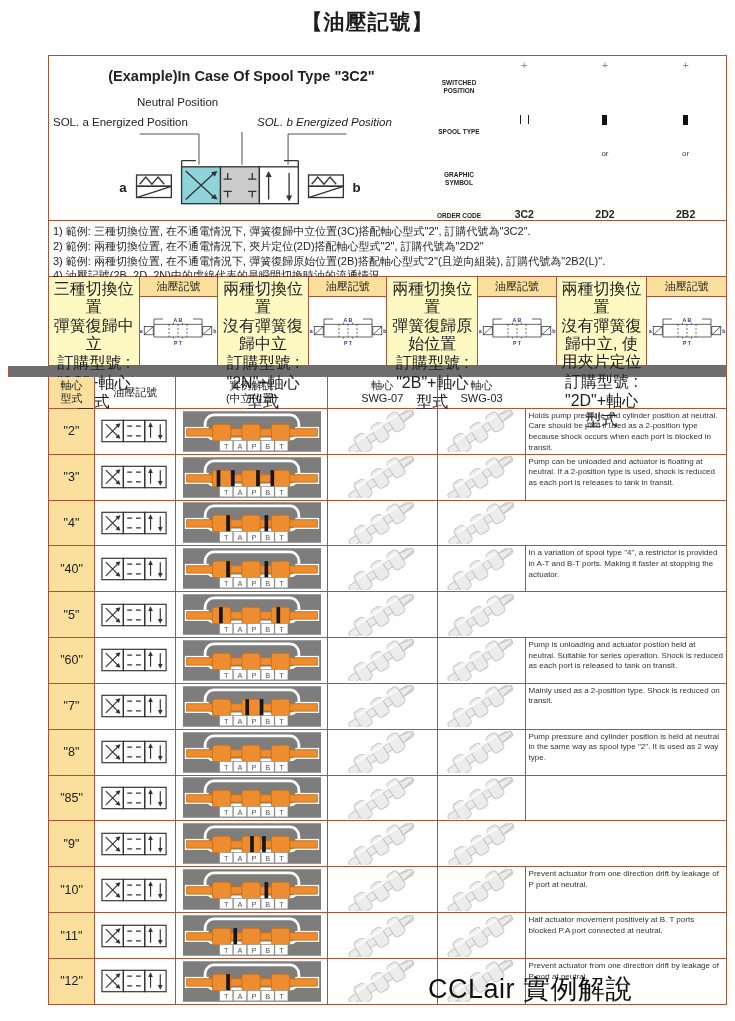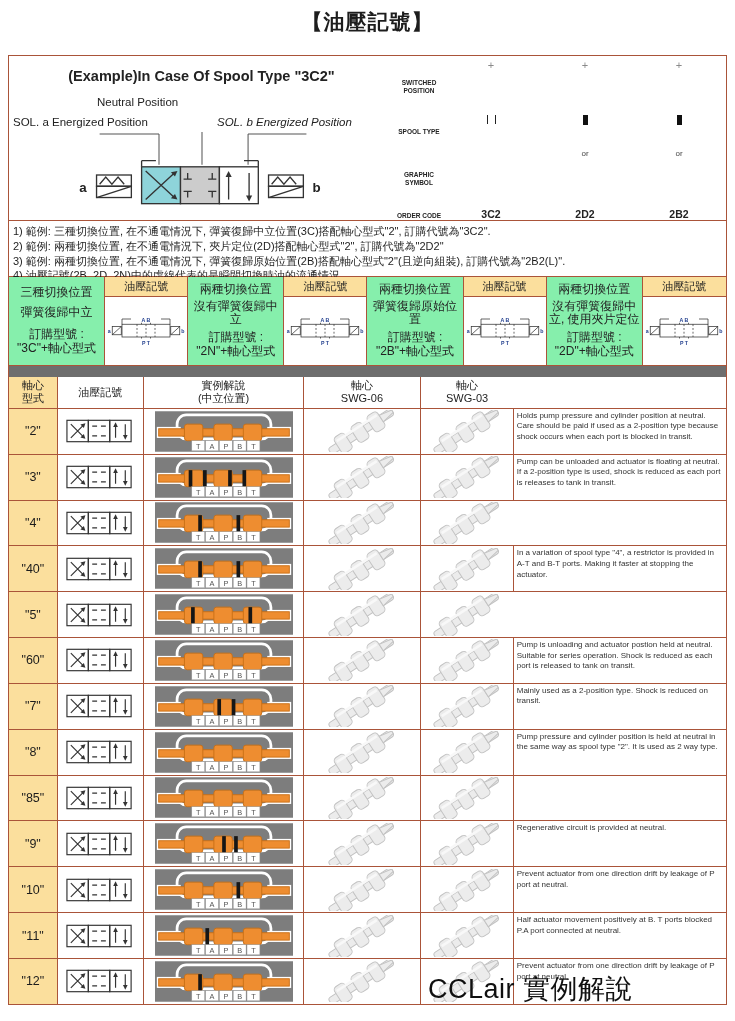--- a/index.html
+++ b/index.html
@@ -1,21 +1,21 @@
 <!DOCTYPE html>
 <html><head>
 <meta charset="utf-8">
 <style>
   html,body{margin:0;padding:0;background:#fff;}
   body{width:735px;height:1021px;position:relative;overflow:hidden;
        font-family:"Liberation Sans","DejaVu Sans",sans-serif;color:#222;}
   .page-title{position:absolute;top:8px;left:0;width:735px;text-align:center;
       font-size:21px;font-weight:bold;color:#1d1d1d;letter-spacing:1px;}
   .sheet{position:absolute;left:8px;top:55px;width:719px;}
-  .box{border:1.6px solid #aa5439;box-sizing:border-box;background:#fff;}
+  .box{border:1.6px solid #aa5439;box-sizing:border-box;background:#fff;margin-left:40px;}
   .box + .box{margin-top:-1.6px;}
 
   
   .exbox{height:167px;display:flex;}
   .ex-left{position:relative;width:385px;height:100%;}
   .ex-title{position:absolute;top:12px;left:0;width:100%;text-align:center;
       font-size:14.5px;font-weight:bold;}
   .ex-neutral{position:absolute;top:40px;left:88px;font-size:11.5px;}
   .ex-sola{position:absolute;top:60px;left:4px;font-size:11.5px;}
   .ex-solb{position:absolute;top:60px;left:208px;font-size:11.5px;font-style:italic;}
@@ -34,23 +34,23 @@
   .conn-solid{width:5px;height:10px;background:#111;margin-top:1px;}
   .orlab{font-size:8px;color:#444;line-height:8px;}
   .ordercode{font-size:10.5px;font-weight:bold;text-align:left;}
 
   
   .notes{padding:3px 16px 4px 4px;height:57px;box-sizing:border-box;}
   .note-line{font-size:11px;line-height:14.6px;white-space:nowrap;color:#1e1e1e;}
 
   
   .selrow{height:90px;display:flex;box-sizing:border-box;}
-  .sel-desc{width:13.4%;background:#86efac;border-right:1.4px solid #aa5439;
+  .sel-desc{width:13.4%;background:#fef9c3;border-right:1.4px solid #aa5439;
       display:flex;flex-direction:column;align-items:center;justify-content:space-evenly;
-      text-align:center;font-size:12px;line-height:1.15;padding:3px 1px;box-sizing:border-box;}
+      text-align:center;font-size:16px;line-height:1.15;padding:3px 1px;box-sizing:border-box;}
   .sel-sym{width:11.6%;display:flex;flex-direction:column;border-right:1.4px solid #aa5439;box-sizing:border-box;}
   .sel-sym:last-child{border-right:none;}
   .ss-h{background:#fbdf9d;border-bottom:1.4px solid #aa5439;font-size:11px;
       text-align:center;padding:2px 0;}
   .ss-b{flex:1;display:flex;align-items:center;justify-content:center;background:#fff;}
   .ss-b svg{width:78px;height:34px;}
   .sd-o{line-height:1.2;}
 
   
   .sep{height:11px;background:#6e6e6e;border-left:1.6px solid #aa5439;border-right:1.6px solid #aa5439;box-sizing:border-box;}
@@ -539,21 +539,21 @@
       </div>
       <div class="th c-sym">
         <span>油壓記號</span>
       </div>
       <div class="th c-demo">
         <span>實例解說</span>
         <span>(中立位置)</span>
       </div>
       <div class="th c-swg">
         <span>軸心</span>
-        <span>SWG-06</span>
+        <span>SWG-07</span>
       </div>
       <div class="th c-swg2">
         <span>軸心</span>
         <span>SWG-03</span>
       </div>
     </div>
     <div class="tbody" id="tbody">
   <div class="trow">
     <div class="td c-type">
       <span class="rl">"2"</span>
@@ -1476,23 +1476,20 @@
         <rect x="12" y="12" width="13" height="20" rx="4"></rect>
         <rect x="33" y="12" width="13" height="20" rx="4"></rect>
         <rect x="53" y="12" width="13" height="20" rx="4"></rect>
         <polygon points="66,18 80,20.5 80,23.5 66,26"></polygon>
       </g>
       <rect x="14" y="15" width="50" height="3" fill="#f8f8f8" stroke="none"></rect>
     </g>
   </svg>
             </span>
     </div>
-    <div class="td c-rem">
-      <span class="rtext">Regenerative circuit is provided at neutral.</span>
-    </div>
   </div>
 
   <div class="trow">
     <div class="td c-type">
       <span class="rl">"10"</span>
     </div>
     <div class="td c-sym">
       <span class="svgslot">
               <svg viewBox="0 0 72 26" xmlns="http://www.w3.org/2000/svg">
     <g stroke="#333" fill="none" stroke-width="1.2">

